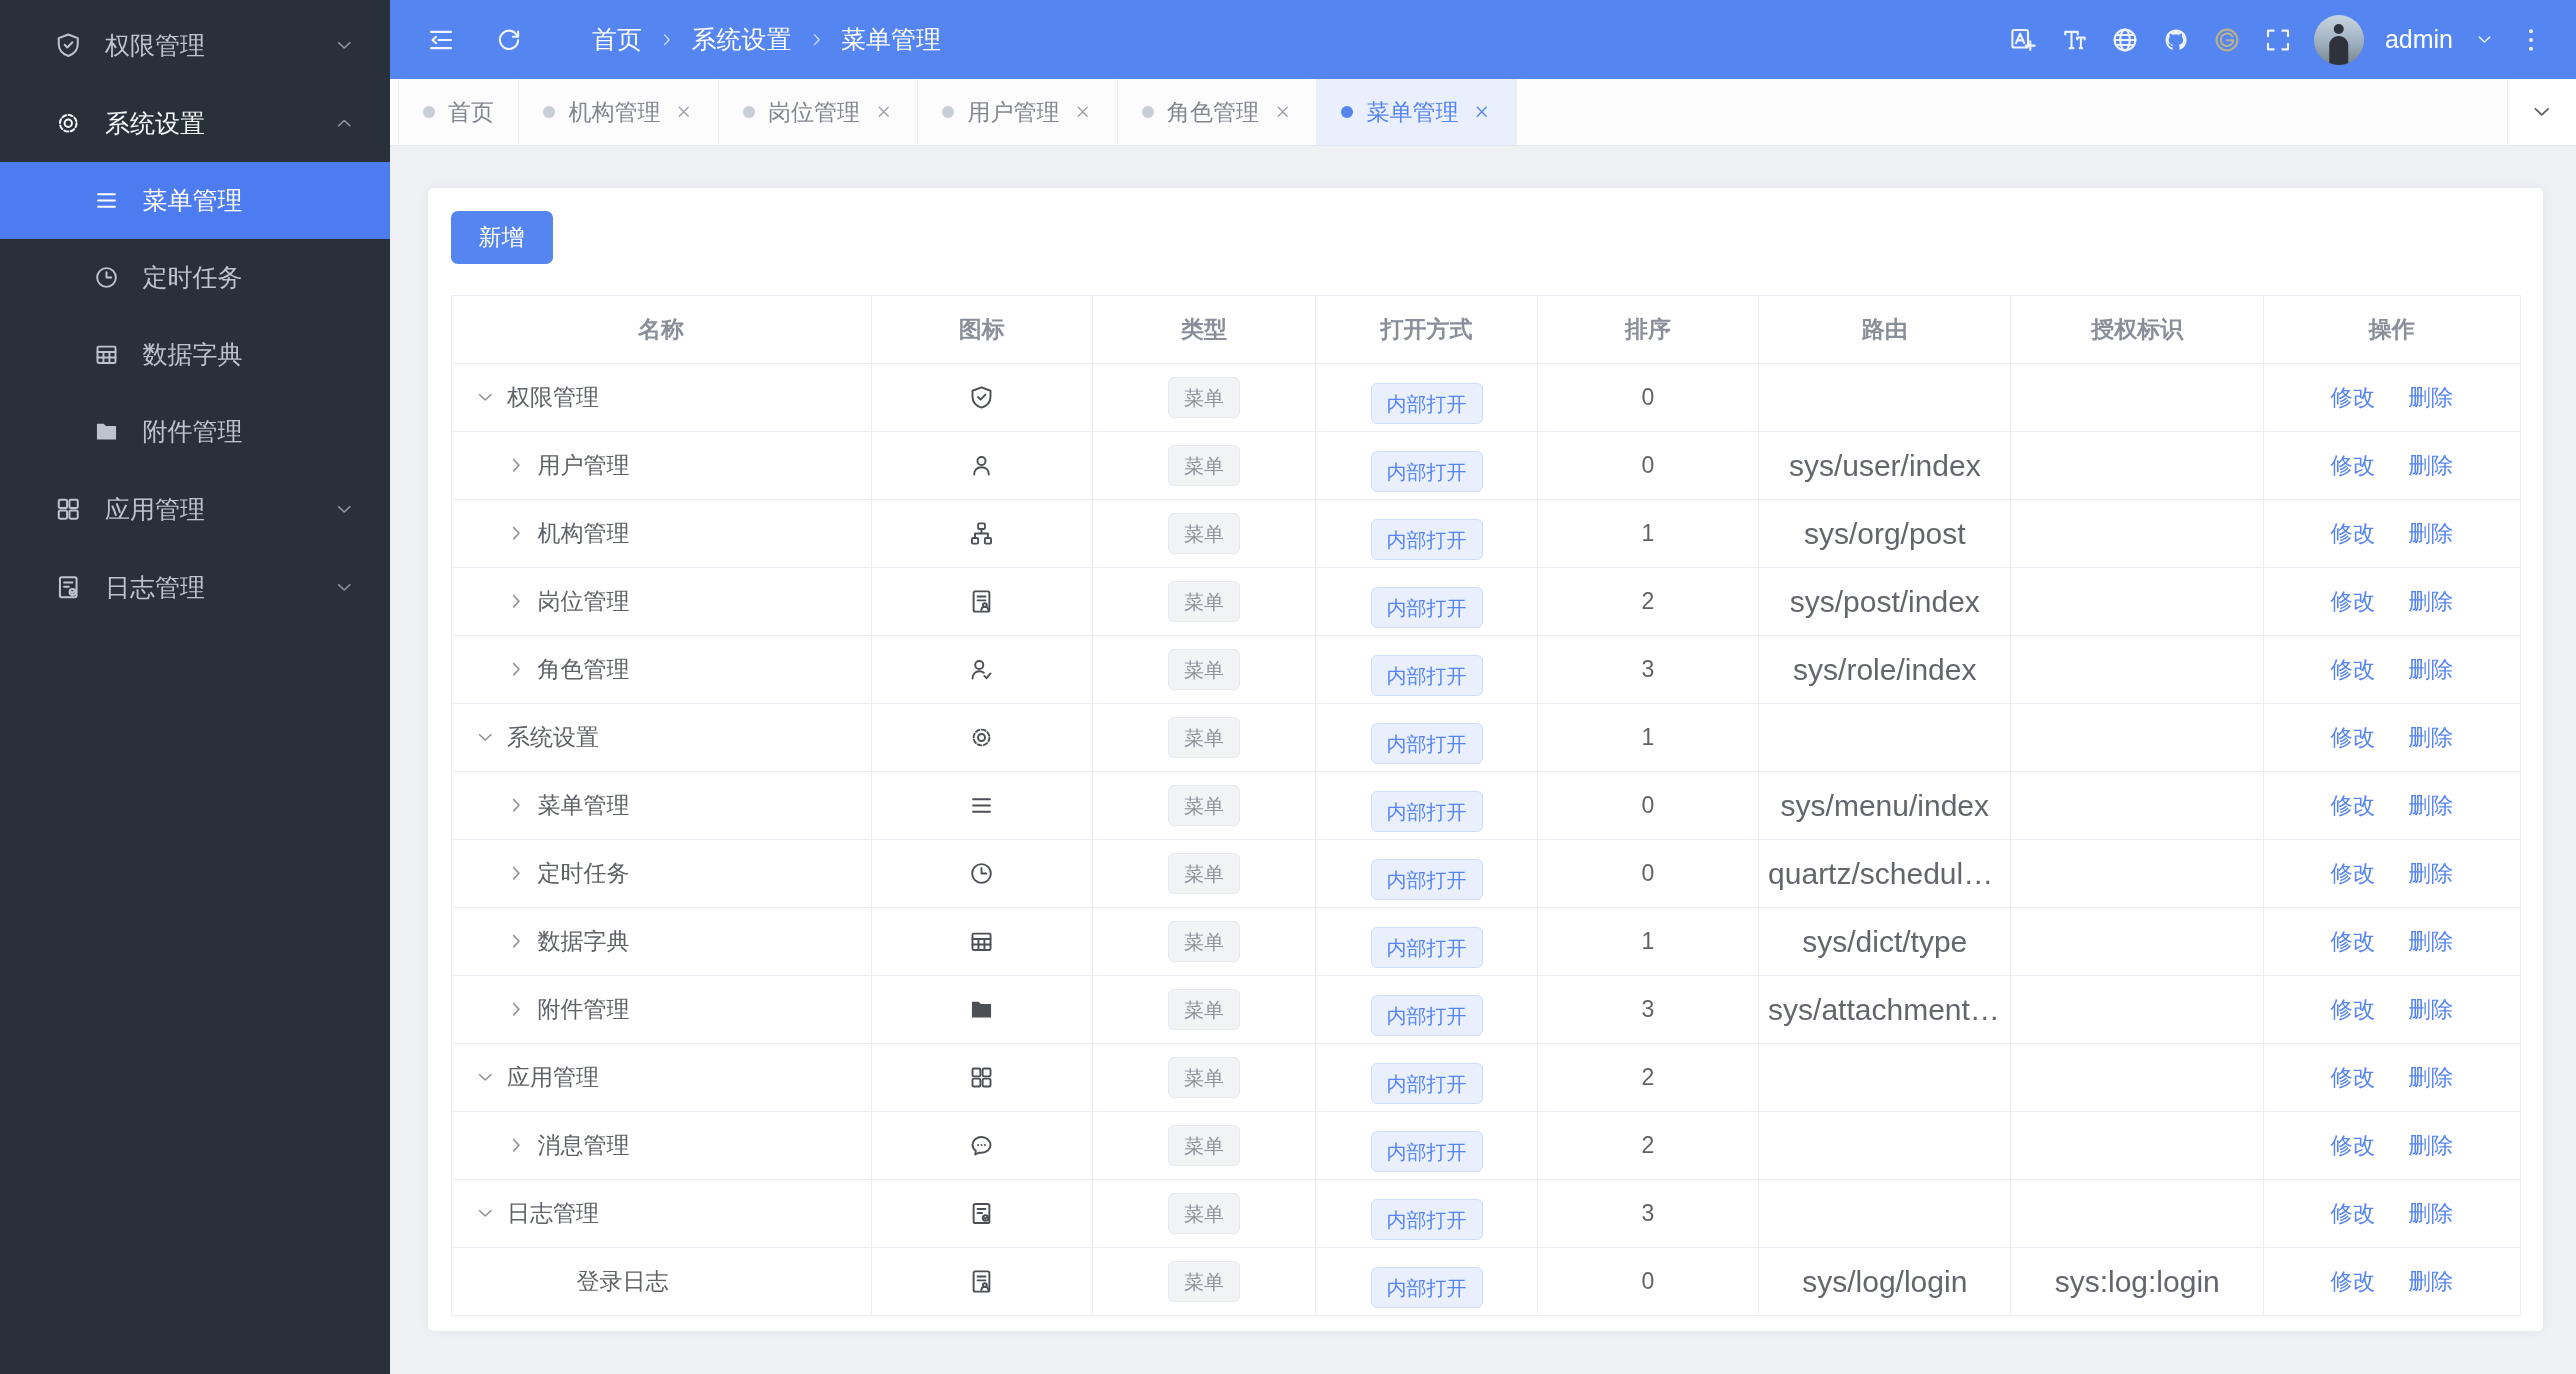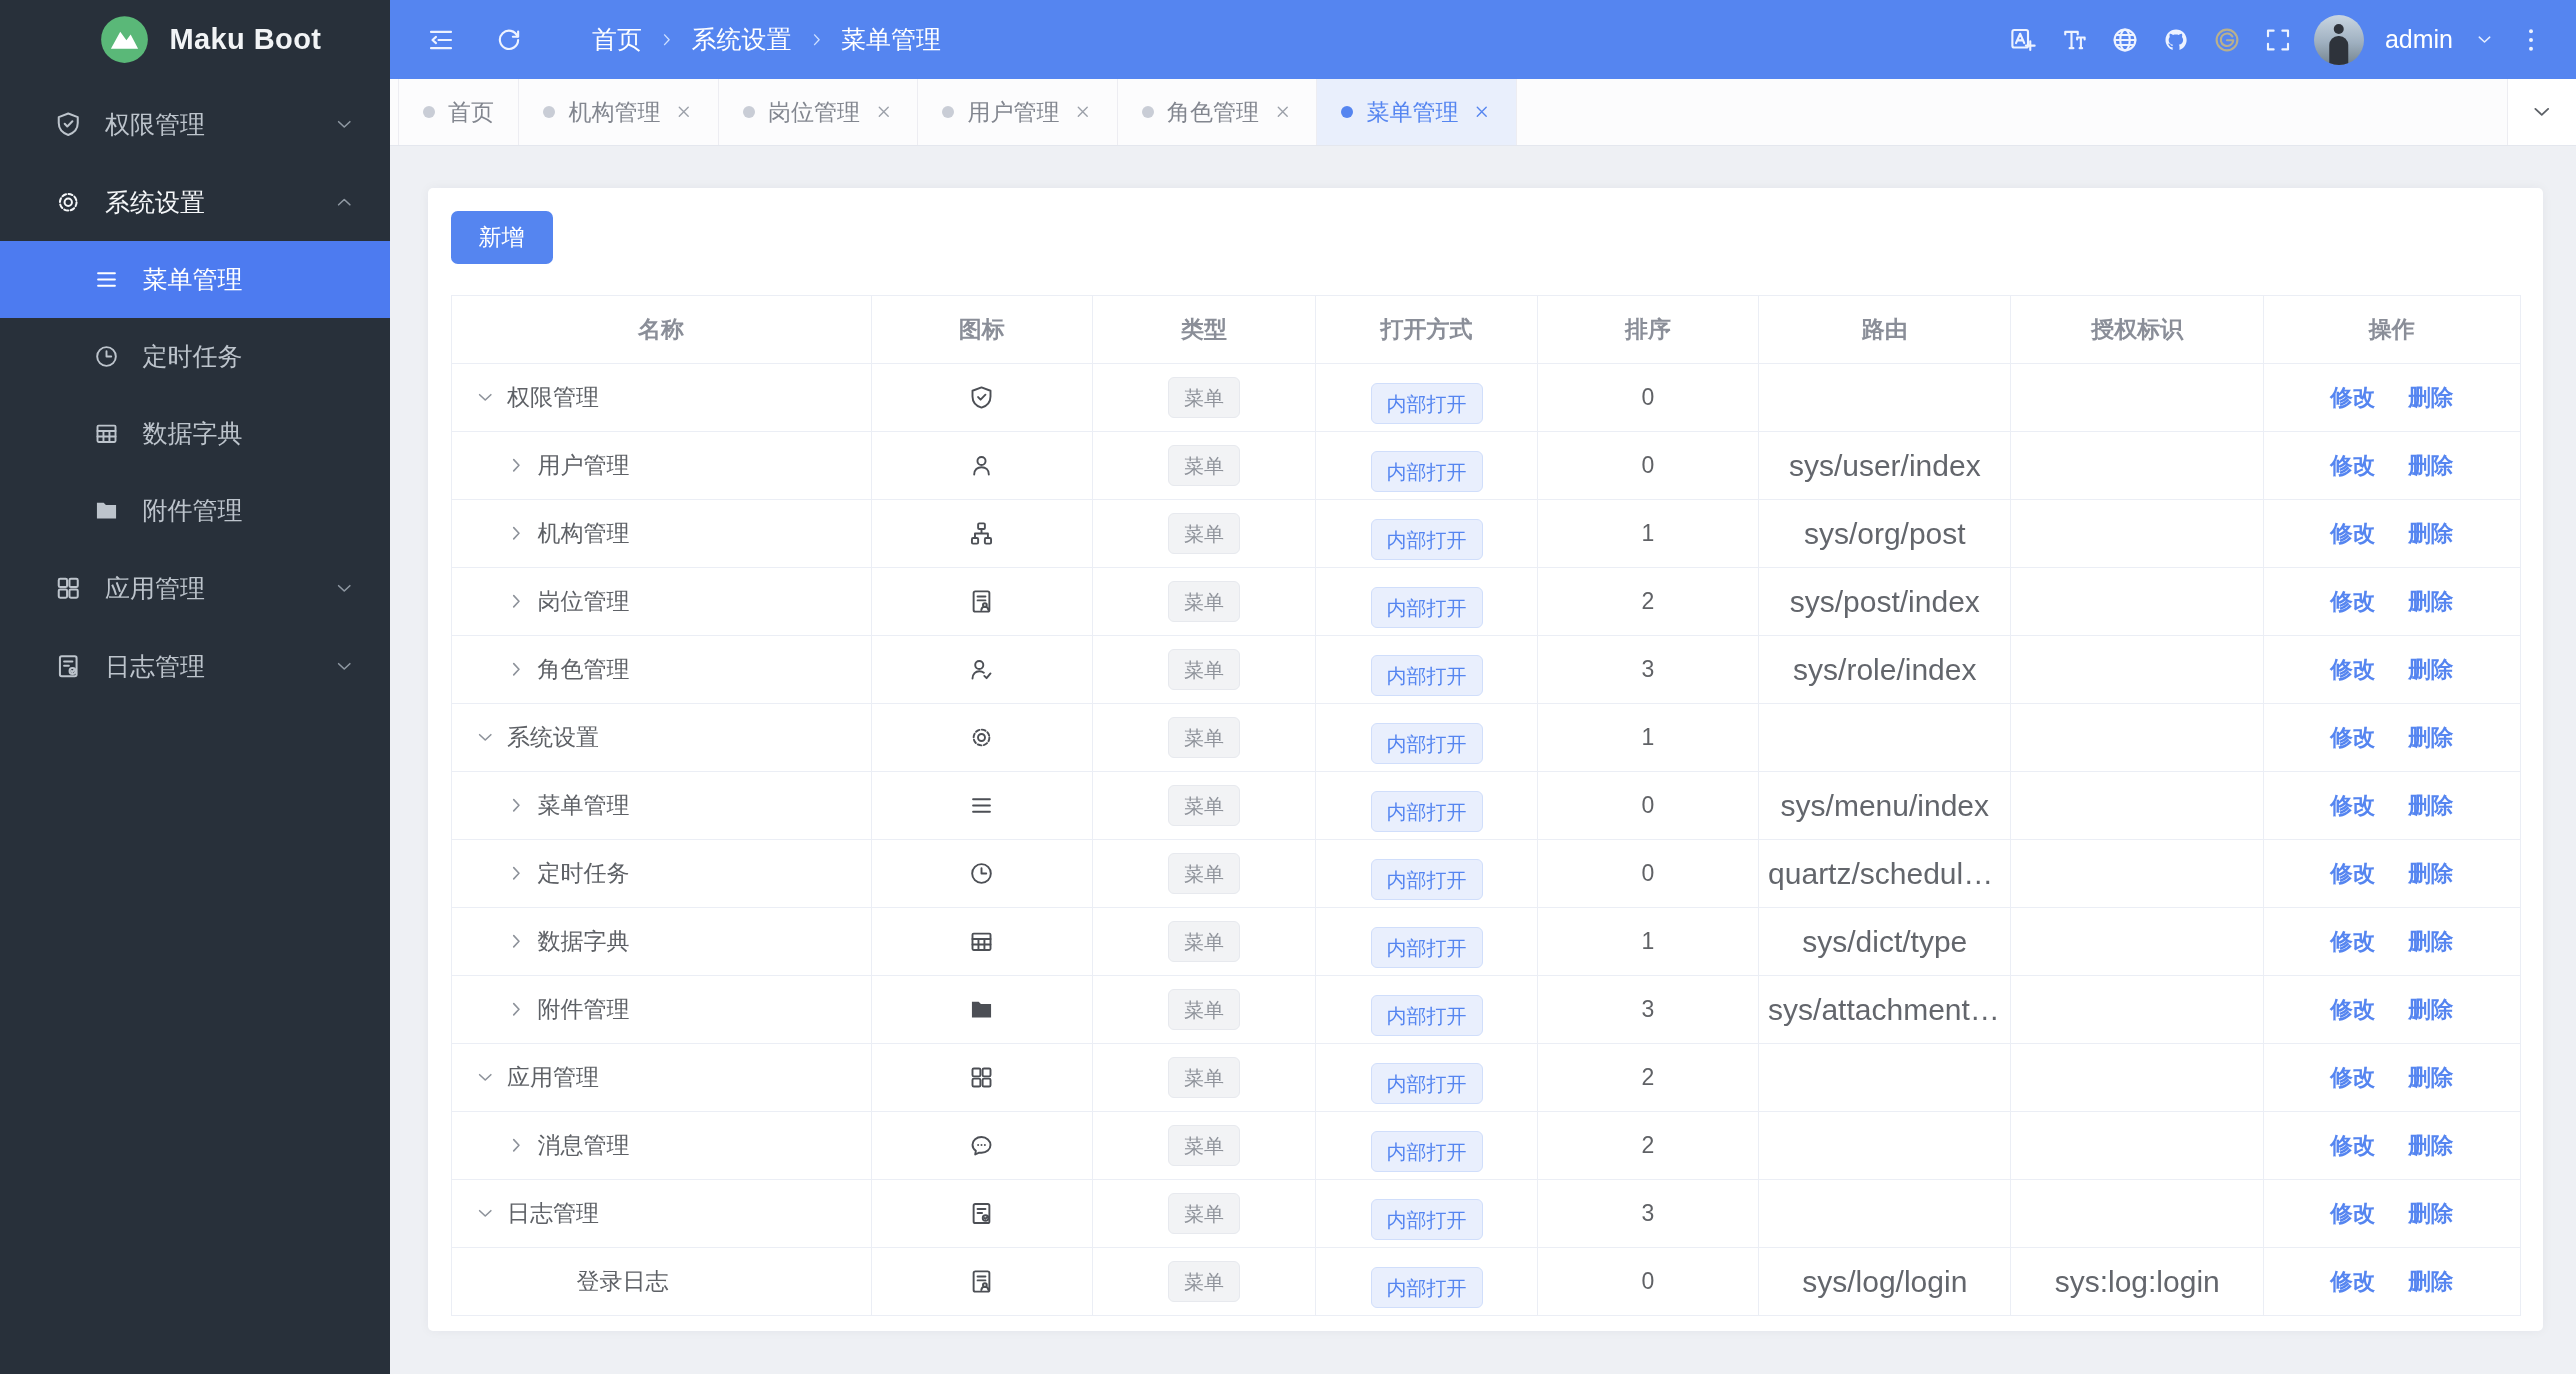--- a/index.html
+++ b/index.html
@@ -71,36 +71,27 @@
   .name-cell .nm{font-size:23px;color:#5e6166;}
   .lv0{padding-left:22.5px;}
   .lv1{padding-left:53px;}
   .lv2{padding-left:92px;}
   .row-icon{width:27px;height:27px;color:#4c4f55;display:inline-block;vertical-align:middle;}
   .tag{display:inline-block;font-size:20px;line-height:1;padding:9.8px 15px;border-radius:6px;}
   .tag-menu{background:#f2f3f5;color:#8f939b;border:1.5px solid #e7e9ee;text-align:right;}
   .tag-open{background:#e9effd;color:#5585f0;border:1.5px solid #d0defb;margin-top:12px;}
   .sort-txt{font-size:23px;color:#606266;}
   .route-txt{font-size:30px;color:#63666c;white-space:nowrap;overflow:hidden;text-overflow:ellipsis;display:block;padding:0 9px;}
-  .ops{display:flex;justify-content:center;gap:33px;font-weight:bold;}
+  .ops{display:flex;justify-content:center;gap:33px;}
   .op-link{font-size:22.5px;color:#5585f0;cursor:pointer;white-space:nowrap;}
 </style>
 </head>
 <body>
 
 <aside class="sidebar">
-  <div class="logo-row">
-    <span class="logo-badge">
-      <svg viewBox="0 0 24 24" width="51" height="51">
-        <circle cx="12" cy="12" r="11" fill="#5ab878"></circle>
-        <path d="M5.6 16.3L10 8.4l2.9 3.9 2-2.6 3.5 6.6z" fill="#ffffff"></path>
-      </svg>
-    </span>
-    <span class="logo-text">Maku Boot</span>
-  </div>
   <nav class="menu" id="side-menu">
       <div class="menu-item">
         <span class="mi-icon">
           <svg class="ic" viewBox="0 0 24 24" width="100%" height="100%">
             <path d="M12 3l8 3v5c0 5-3.5 8.5-8 10-4.5-1.5-8-5-8-10V6z"></path>
             <path d="M9 11.6l2.2 2.3 4.3-4.4"></path>
           </svg>
         </span>
         <span class="mi-label">权限管理</span>
         <span class="mi-chevron">

